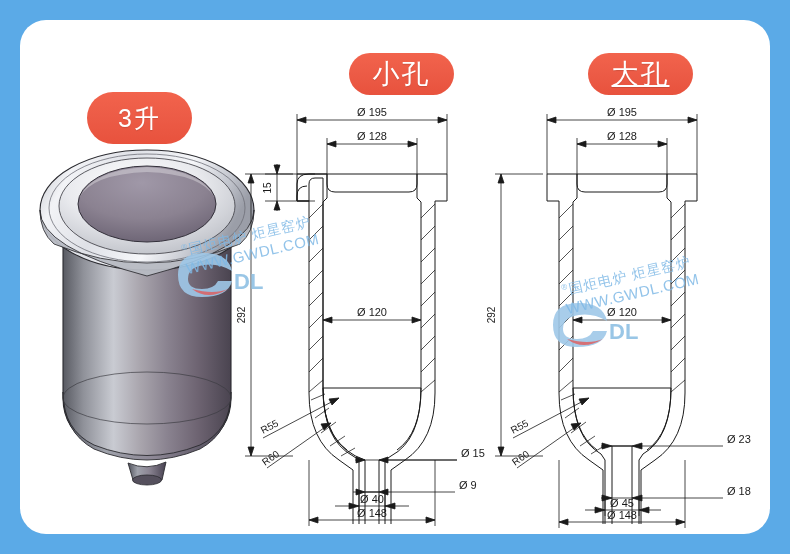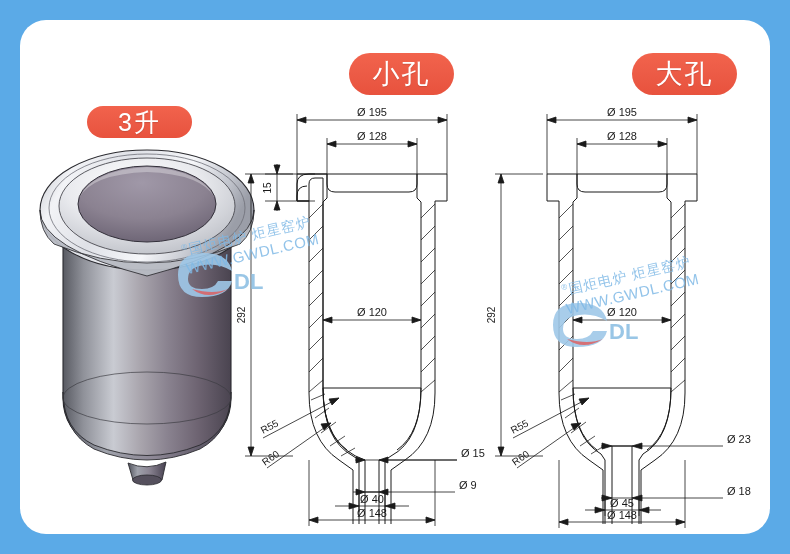--- a/index.html
+++ b/index.html
@@ -26,23 +26,23 @@
   .badge {
     position: absolute;
     display: flex; align-items: center; justify-content: center;
     color: #fff;
     border-radius: 999px;
     background: linear-gradient(180deg, #f2634c 0%, #ec5b46 50%, #e8523d 100%);
     letter-spacing: 2px;
     text-shadow: 0 1px 1px rgba(0,0,0,.12);
     white-space: nowrap;
   }
-  #badge-volume { left: 67px; top: 86px; width: 105px; height: 32px; font-size: 25px; }
+  #badge-volume { left: 67px; top: 72px; width: 105px; height: 52px; font-size: 25px; }
   #badge-small  { left: 329px; top: 33px; width: 105px; height: 42px; font-size: 27px; }
-  #badge-large  { left: 612px; top: 33px; width: 105px; height: 42px; font-size: 27px; }
+  #badge-large  { left: 568px; top: 33px; width: 105px; height: 42px; font-size: 27px; text-decoration: underline; }
 
   
   .draw { position: absolute; }
   #drawing-small { left: 215px; top: 68px; }
   #drawing-large { left: 465px; top: 68px; }
   #render-3d { position: absolute; left: 12px; top: 110px; }
 
   
   .wm {
     position: absolute;

